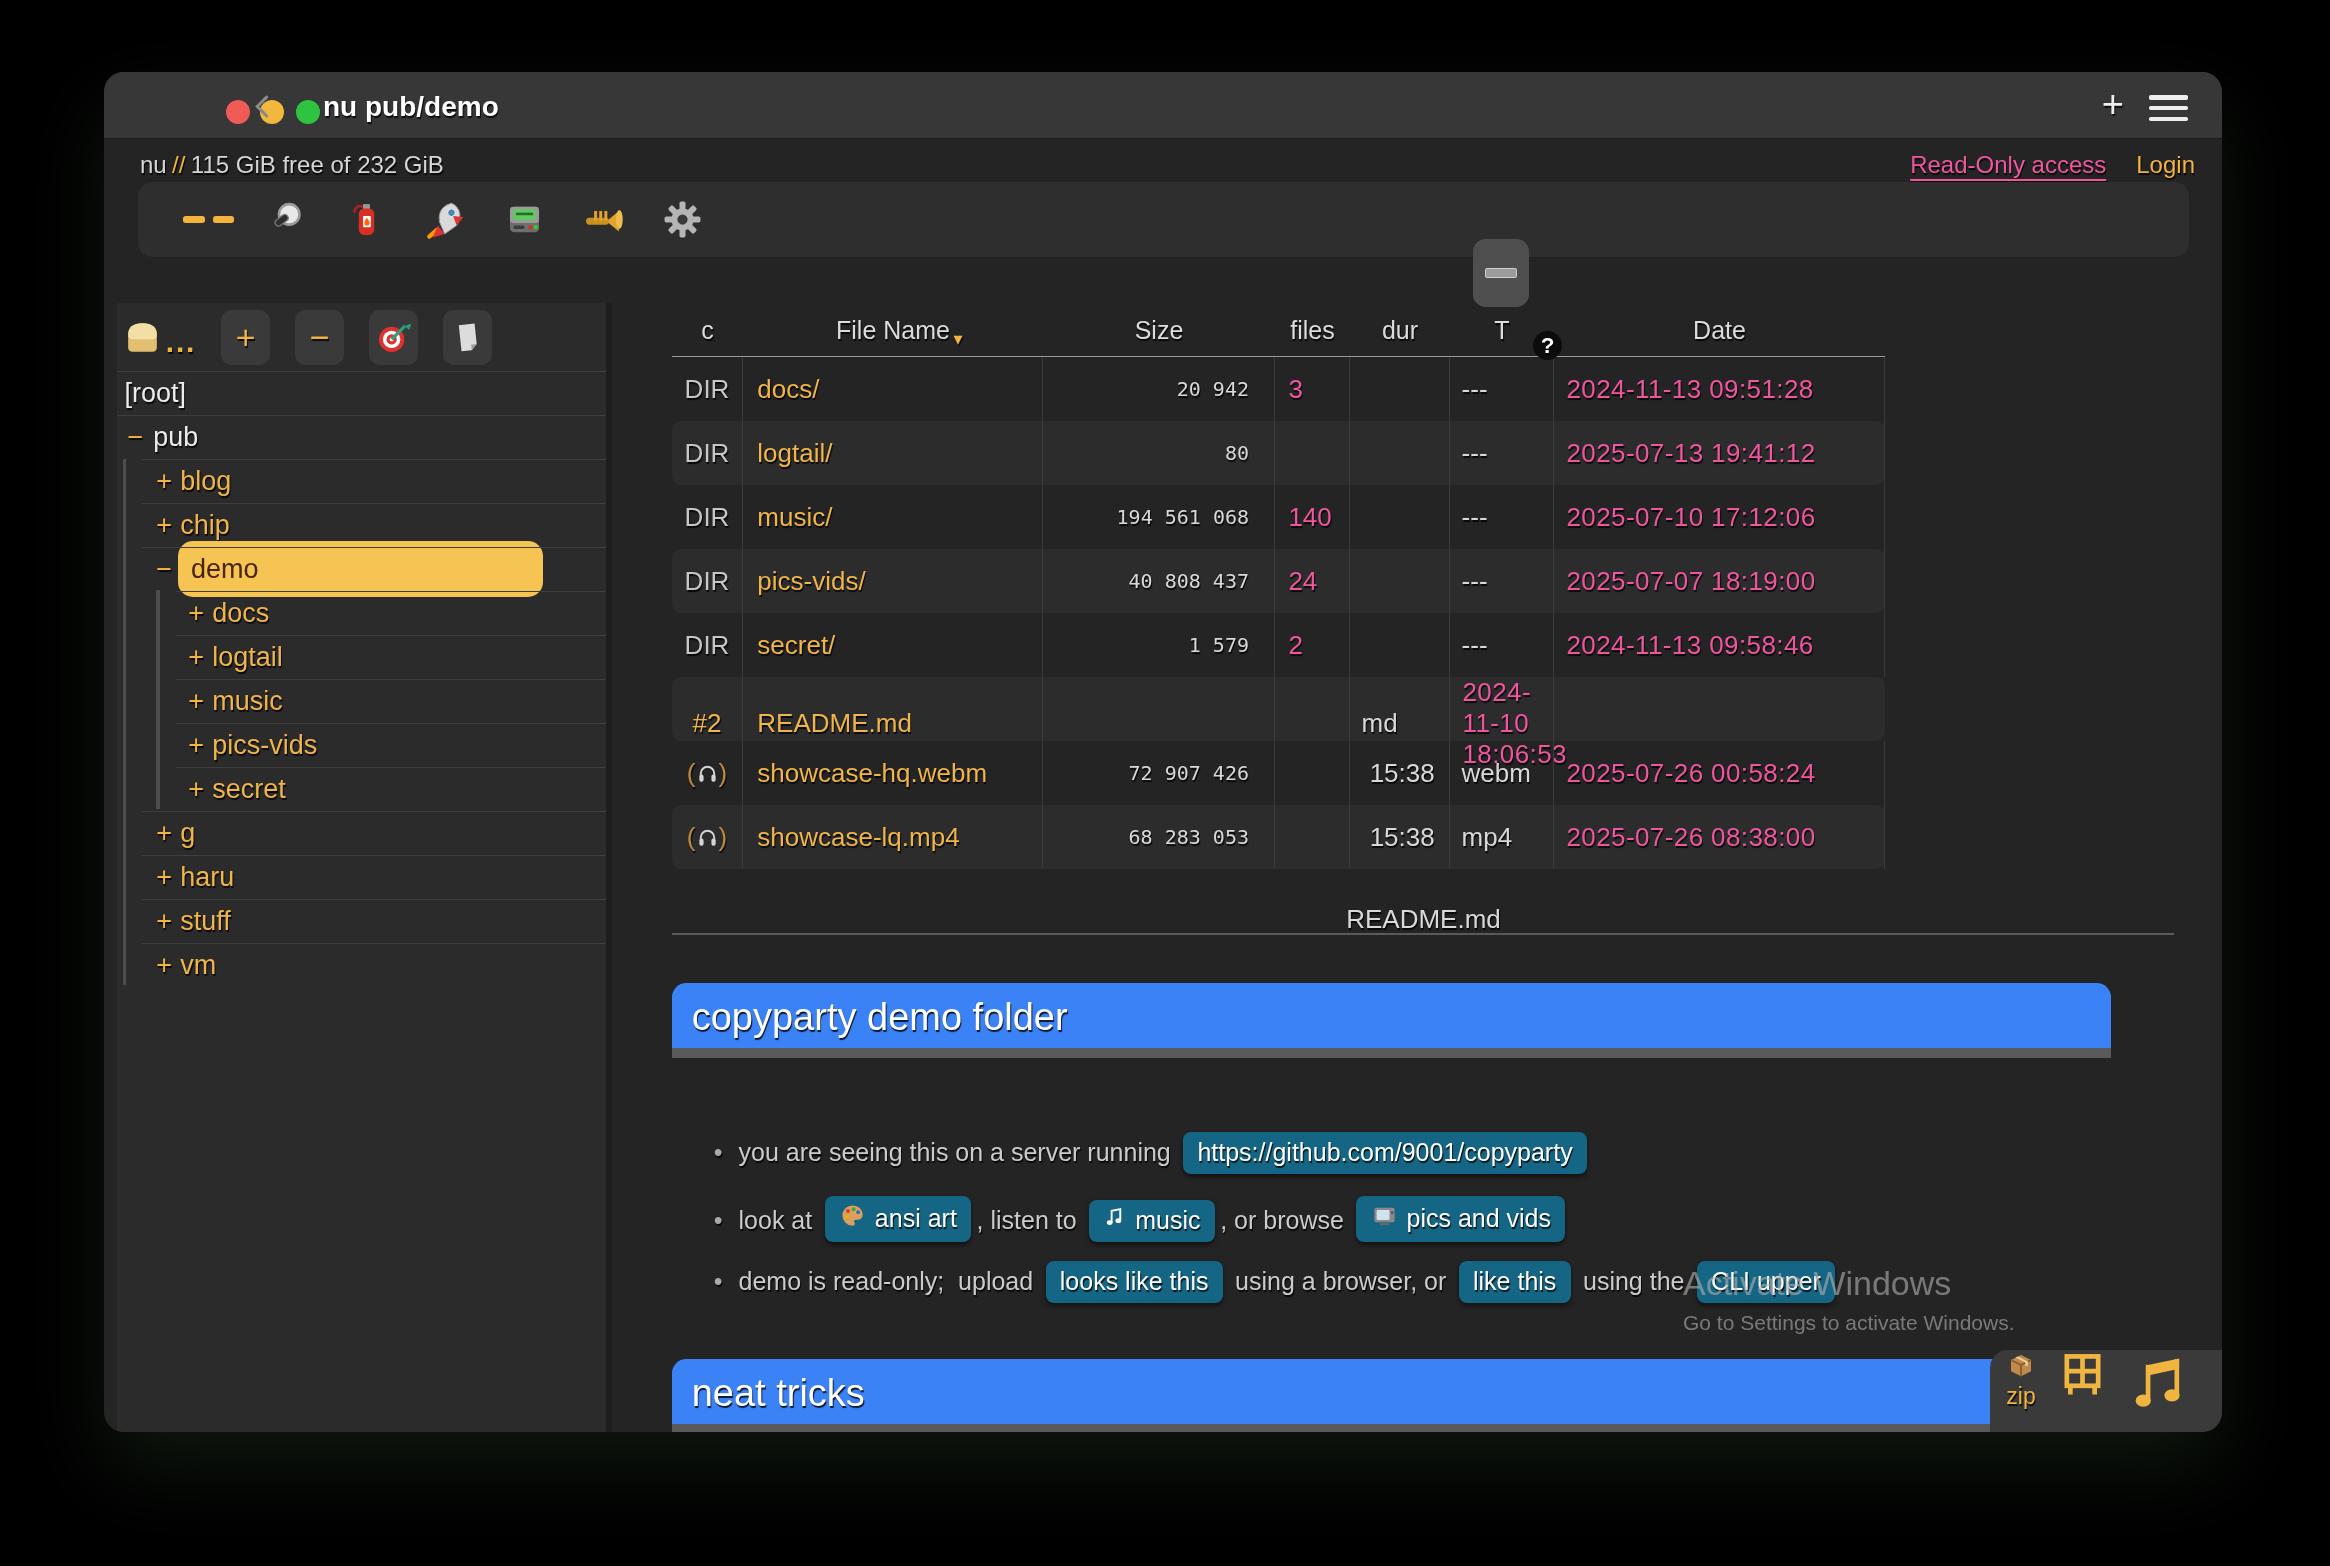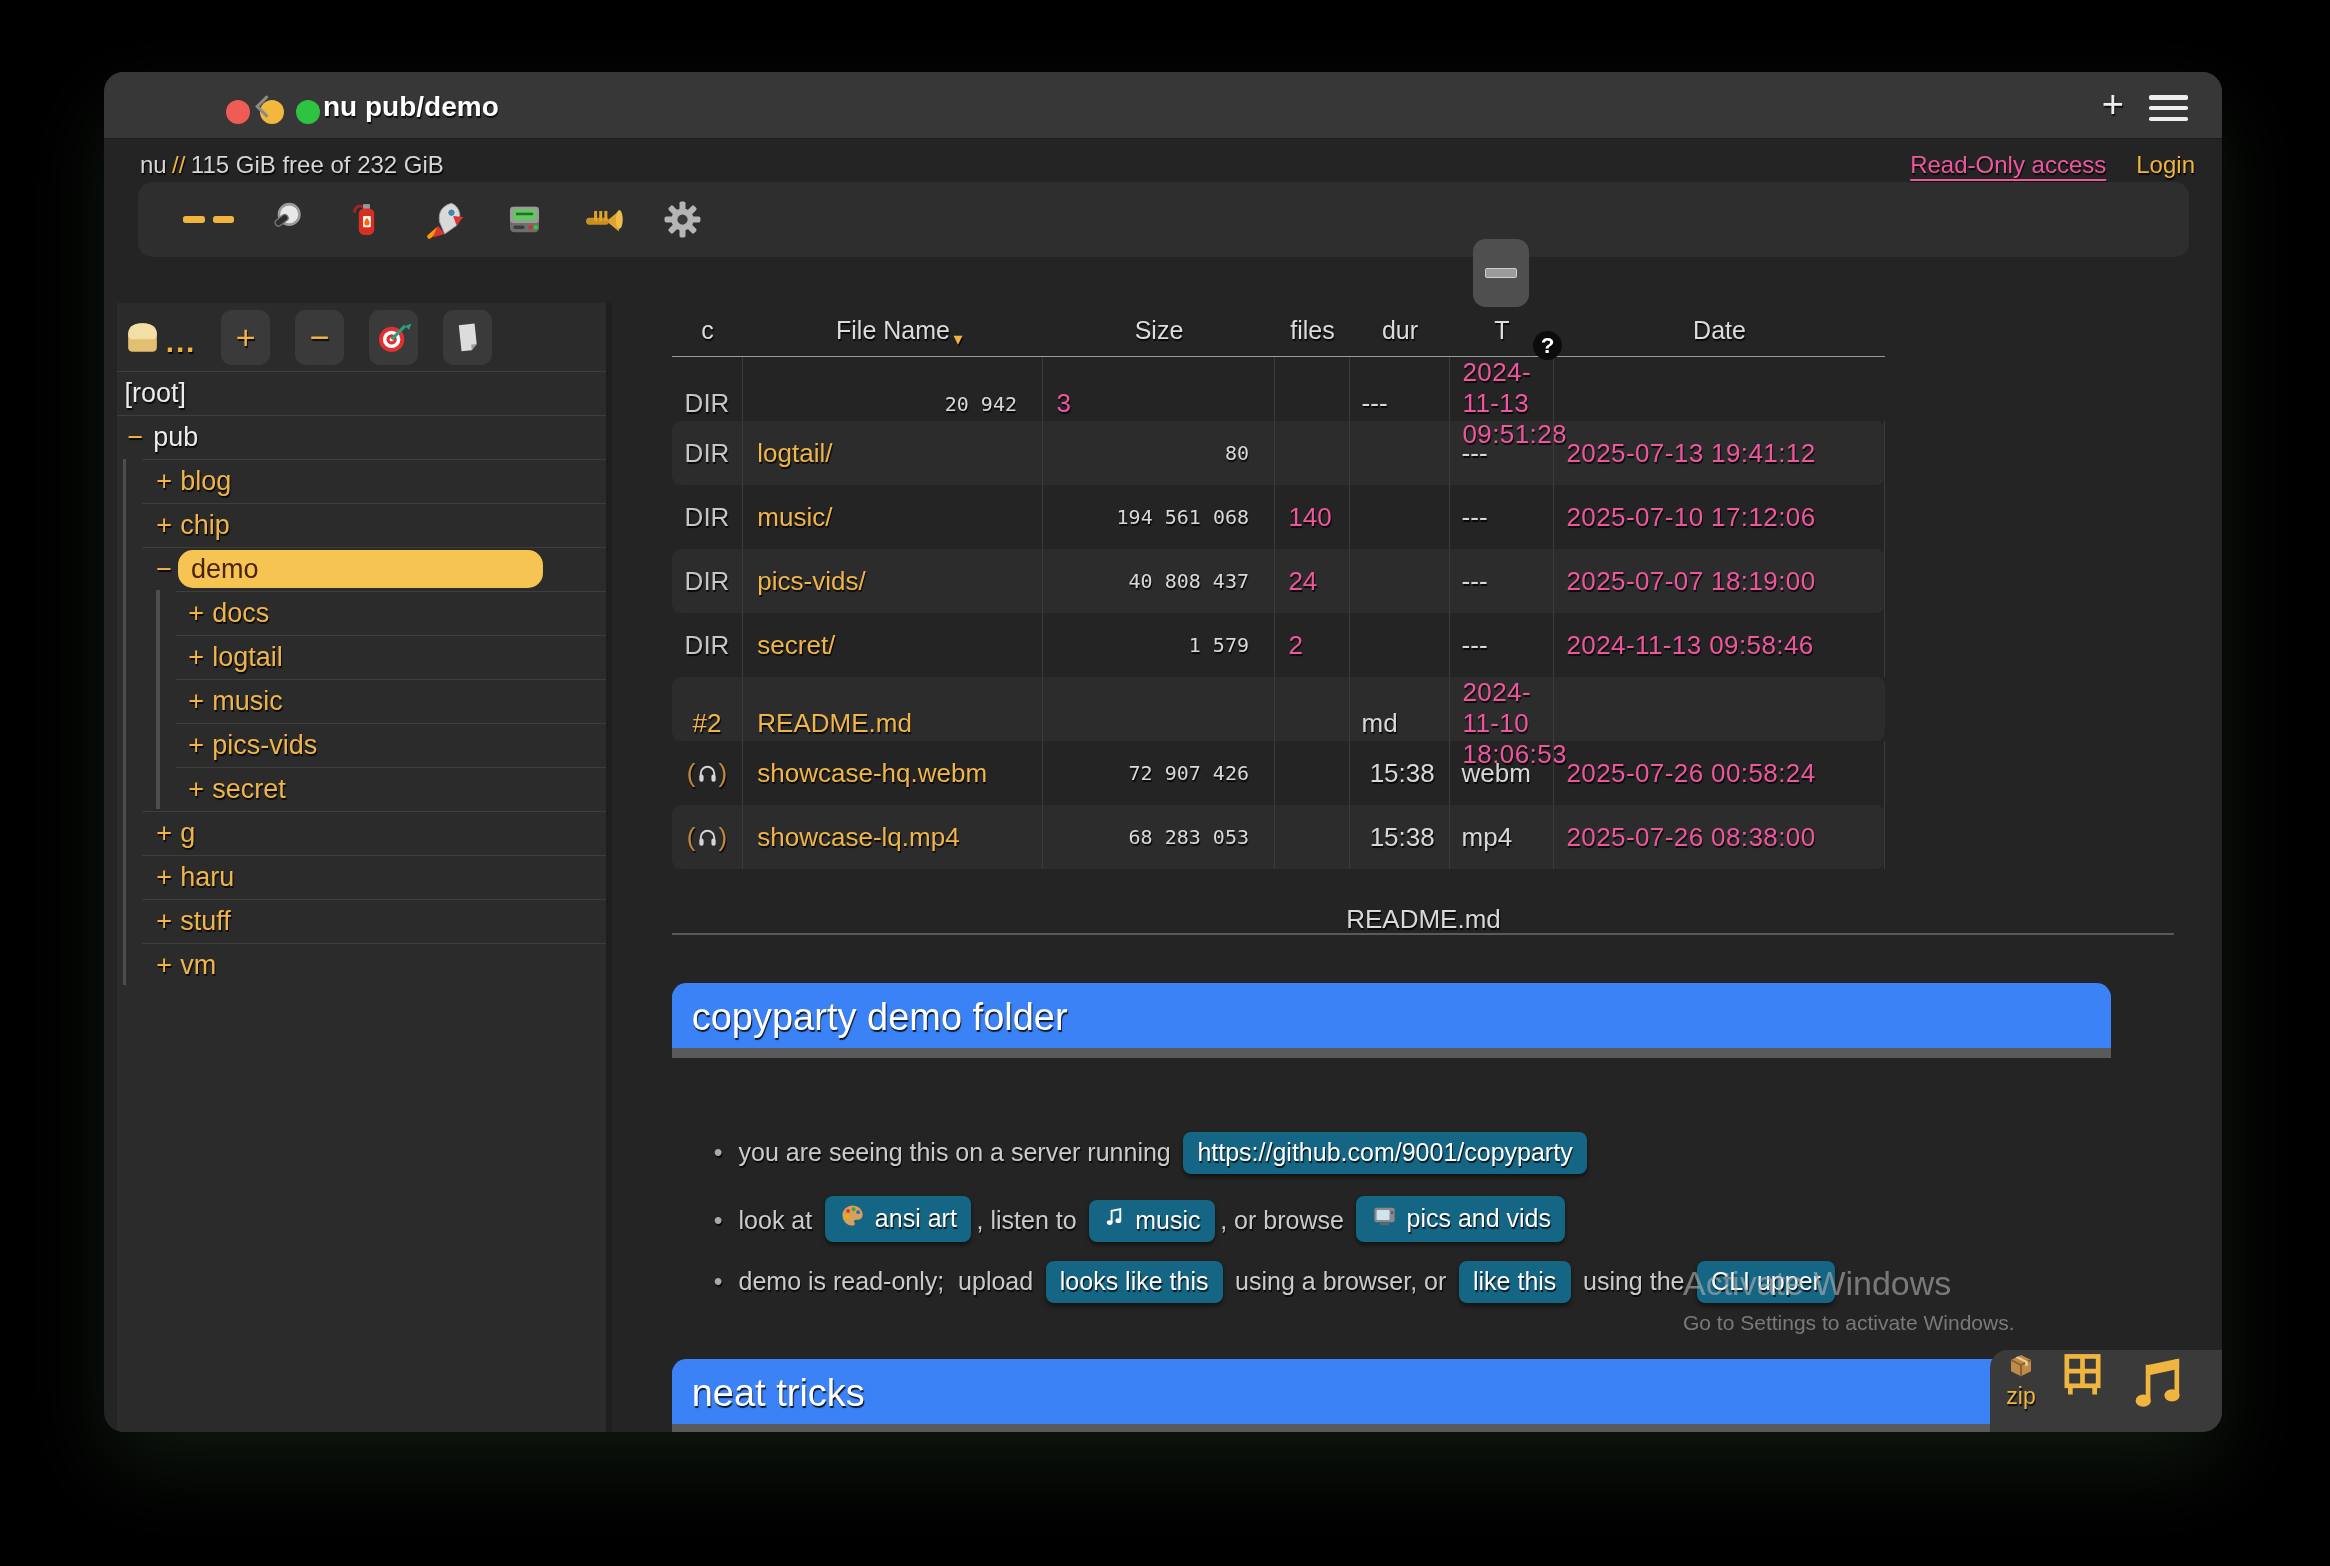--- a/index.html
+++ b/index.html
@@ -54,21 +54,21 @@
   .guide { position:absolute; width:3.6px; background:#4d4d4d; }
 
   .trow { position:relative; height:44px; display:flex; align-items:center; font-size:27px; color:#f0b54a; cursor:pointer; }
   .trow::before { content:""; position:absolute; top:0; left:var(--sep,0px); right:0; height:0.9px; background:#3e3e3e; }
   .tpfx { display:inline-block; width:21.5px; text-align:center; color:#f3b43e; }
   .trow.lv0 .tpfx { margin-left:7.2px; } .trow.lv0 .tlabel { margin-left:7.2px; }
   .trow.lv1 { --sep:25px; } .trow.lv1 .tpfx { margin-left:36px; } .trow.lv1 .tlabel { margin-left:5.4px; }
   .trow.lv2 { --sep:59px; } .trow.lv2 .tpfx { margin-left:68px; } .trow.lv2 .tlabel { margin-left:5.4px; }
   .trow.white .tlabel { color:#ececec; }
   .root-label { margin-left:7.2px; color:#ececec; }
-  .selpill { margin-left:3.6px; width:365px; height:38px; background:#f6c452; border-radius:15px;
+  .selpill { margin-left:3.6px; width:365px; height:56px; background:#f6c452; border-radius:15px;
              display:flex; align-items:center; padding-left:12.5px; color:#4a2408; text-shadow:none; }
 
   
   .ftable { position:absolute; left:568px; top:233px; width:1213px; }
   .frow { display:grid; grid-template-columns:71px 300px 232px 75px 100px 104px 331px; align-items:center; }
   .fhead { height:52px; color:#dcdcdc; font-size:25px; border-bottom:1.8px solid #9a9a9a; }
   .fhead > div { text-align:center; position:relative; cursor:pointer; }
   .sort-arrow { position:absolute; bottom:-5.4px; margin-left:3.6px; color:#f3b43e; font-size:18px; }
   .fbody .frow { height:64px; font-size:26px; }
   .fbody .frow.alt { background:#2c2c2c; border-radius:9px; }
@@ -309,20 +309,21 @@
       <div><span>File Name</span><span class="sort-arrow">▾</span></div>
       <div>Size</div>
       <div>files</div>
       <div>dur</div>
       <div>T</div>
       <div>Date</div>
     </div>
     <div class="fbody">
       <div class="frow">
         <div class="cell c-c">DIR</div>
+        <div class="cell c-name">docs/</div>
         <div class="cell c-size">20 942</div>
         <div class="cell c-files">3</div>
         <div class="cell c-dur"></div>
         <div class="cell c-t">---</div>
         <div class="cell c-date">2024-11-13 09:51:28</div>
       </div>
       <div class="frow alt">
         <div class="cell c-c">DIR</div>
         <div class="cell c-name">logtail/</div>
         <div class="cell c-size">80</div>

